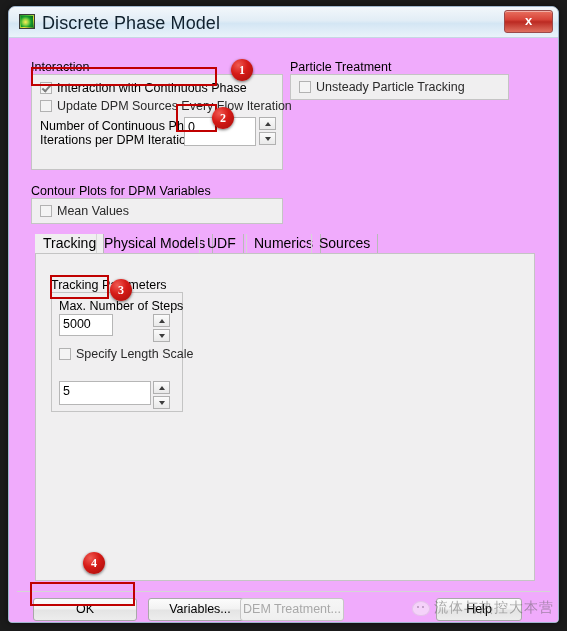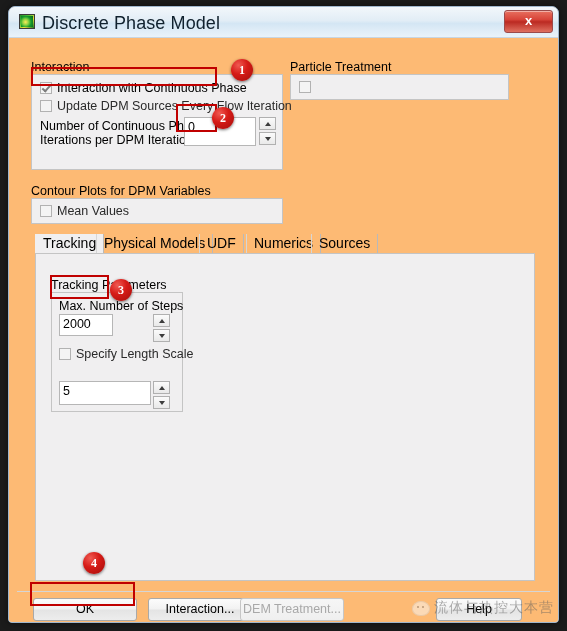--- a/index.html
+++ b/index.html
@@ -78,21 +78,21 @@
     font-weight: bold;
     text-align: center;
     line-height: 20px;
     box-shadow: inset 0 1px 0 rgba(255,255,255,0.45);
     cursor: pointer;
   }
 
   .client {
     position: relative;
     height: 586px;
-    background: #fdba74;
+    background: #f0abfc;
   }
 
   
   .group-label {
     position: absolute;
     font-size: 12.5px;
     color: #000;
   }
   .group-box {
     position: absolute;
@@ -343,21 +343,21 @@
           <span class="arrow"></span>
         </div>
       <div class="spin-btn spin-down" style="margin-top:2px;">
           <span class="arrow"></span>
         </div>
     </div>
 
     <div class="group-label" style="left:281px; top:22px;">Particle Treatment</div>
     <div class="group-box" style="left:281px; top:36px; width:219px; height:26px;"></div>
     <div class="cb-row" style="left:290px; top:42px;">
-      <span class="cb"></span>
+      <span class="cb"></span><span class="cb-label dim">Unsteady Particle Tracking</span>
     </div>
 
     <div class="group-label" style="left:22px; top:146px;">Contour Plots for DPM Variables</div>
     <div class="group-box" style="left:22px; top:160px; width:252px; height:26px;"></div>
     <div class="cb-row" style="left:31px; top:166px;">
       <span class="cb"></span><span class="cb-label dim">Mean Values</span>
     </div>
 
     <div class="tabstrip">
       <div class="tab active" style="left:0px;">Tracking</div>
@@ -366,21 +366,21 @@
       <div class="tab" style="left:211px;">Numerics</div>
       <div class="tab" style="left:276px;">Sources</div>
     </div>
 
     <div class="tabpanel"></div>
 
     <div class="group-label" style="left:42px; top:240px;">Tracking Parameters</div>
     <div class="group-box" style="left:42px; top:254px; width:132px; height:120px;"></div>
 
     <div class="plain-label" style="left:50px; top:261px;">Max. Number of Steps</div>
-    <div class="field" style="left:50px; top:276px; width:54px; height:22px;">2000</div>
+    <div class="field" style="left:50px; top:276px; width:54px; height:22px;">5000</div>
     <div class="spinner" style="left:144px; top:276px;">
       <div class="spin-btn spin-up">
           <span class="arrow"></span>
         </div>
       <div class="spin-btn spin-down" style="margin-top:2px;">
           <span class="arrow"></span>
         </div>
     </div>
 
     <div class="cb-row" style="left:50px; top:309px;">
@@ -392,21 +392,21 @@
       <div class="spin-btn spin-up">
           <span class="arrow"></span>
         </div>
       <div class="spin-btn spin-down" style="margin-top:2px;">
           <span class="arrow"></span>
         </div>
     </div>
 
     <div class="btnbar">
       <div class="dlg-btn" style="left:24px;  width:104px;">OK</div>
-      <div class="dlg-btn" style="left:139px; width:104px;">Interaction...</div>
+      <div class="dlg-btn" style="left:139px; width:104px;">Variables...</div>
       <div class="dlg-btn disabled" style="left:231px; width:104px;">DEM Treatment...</div>
       <div class="dlg-btn" style="left:427px; width:86px;">Help</div>
     </div>
 
     <div class="watermark">
       <div class="wm-icon"></div>
       <div class="wm-text">流体与热控大本营</div>
     </div>
 
   </div>

